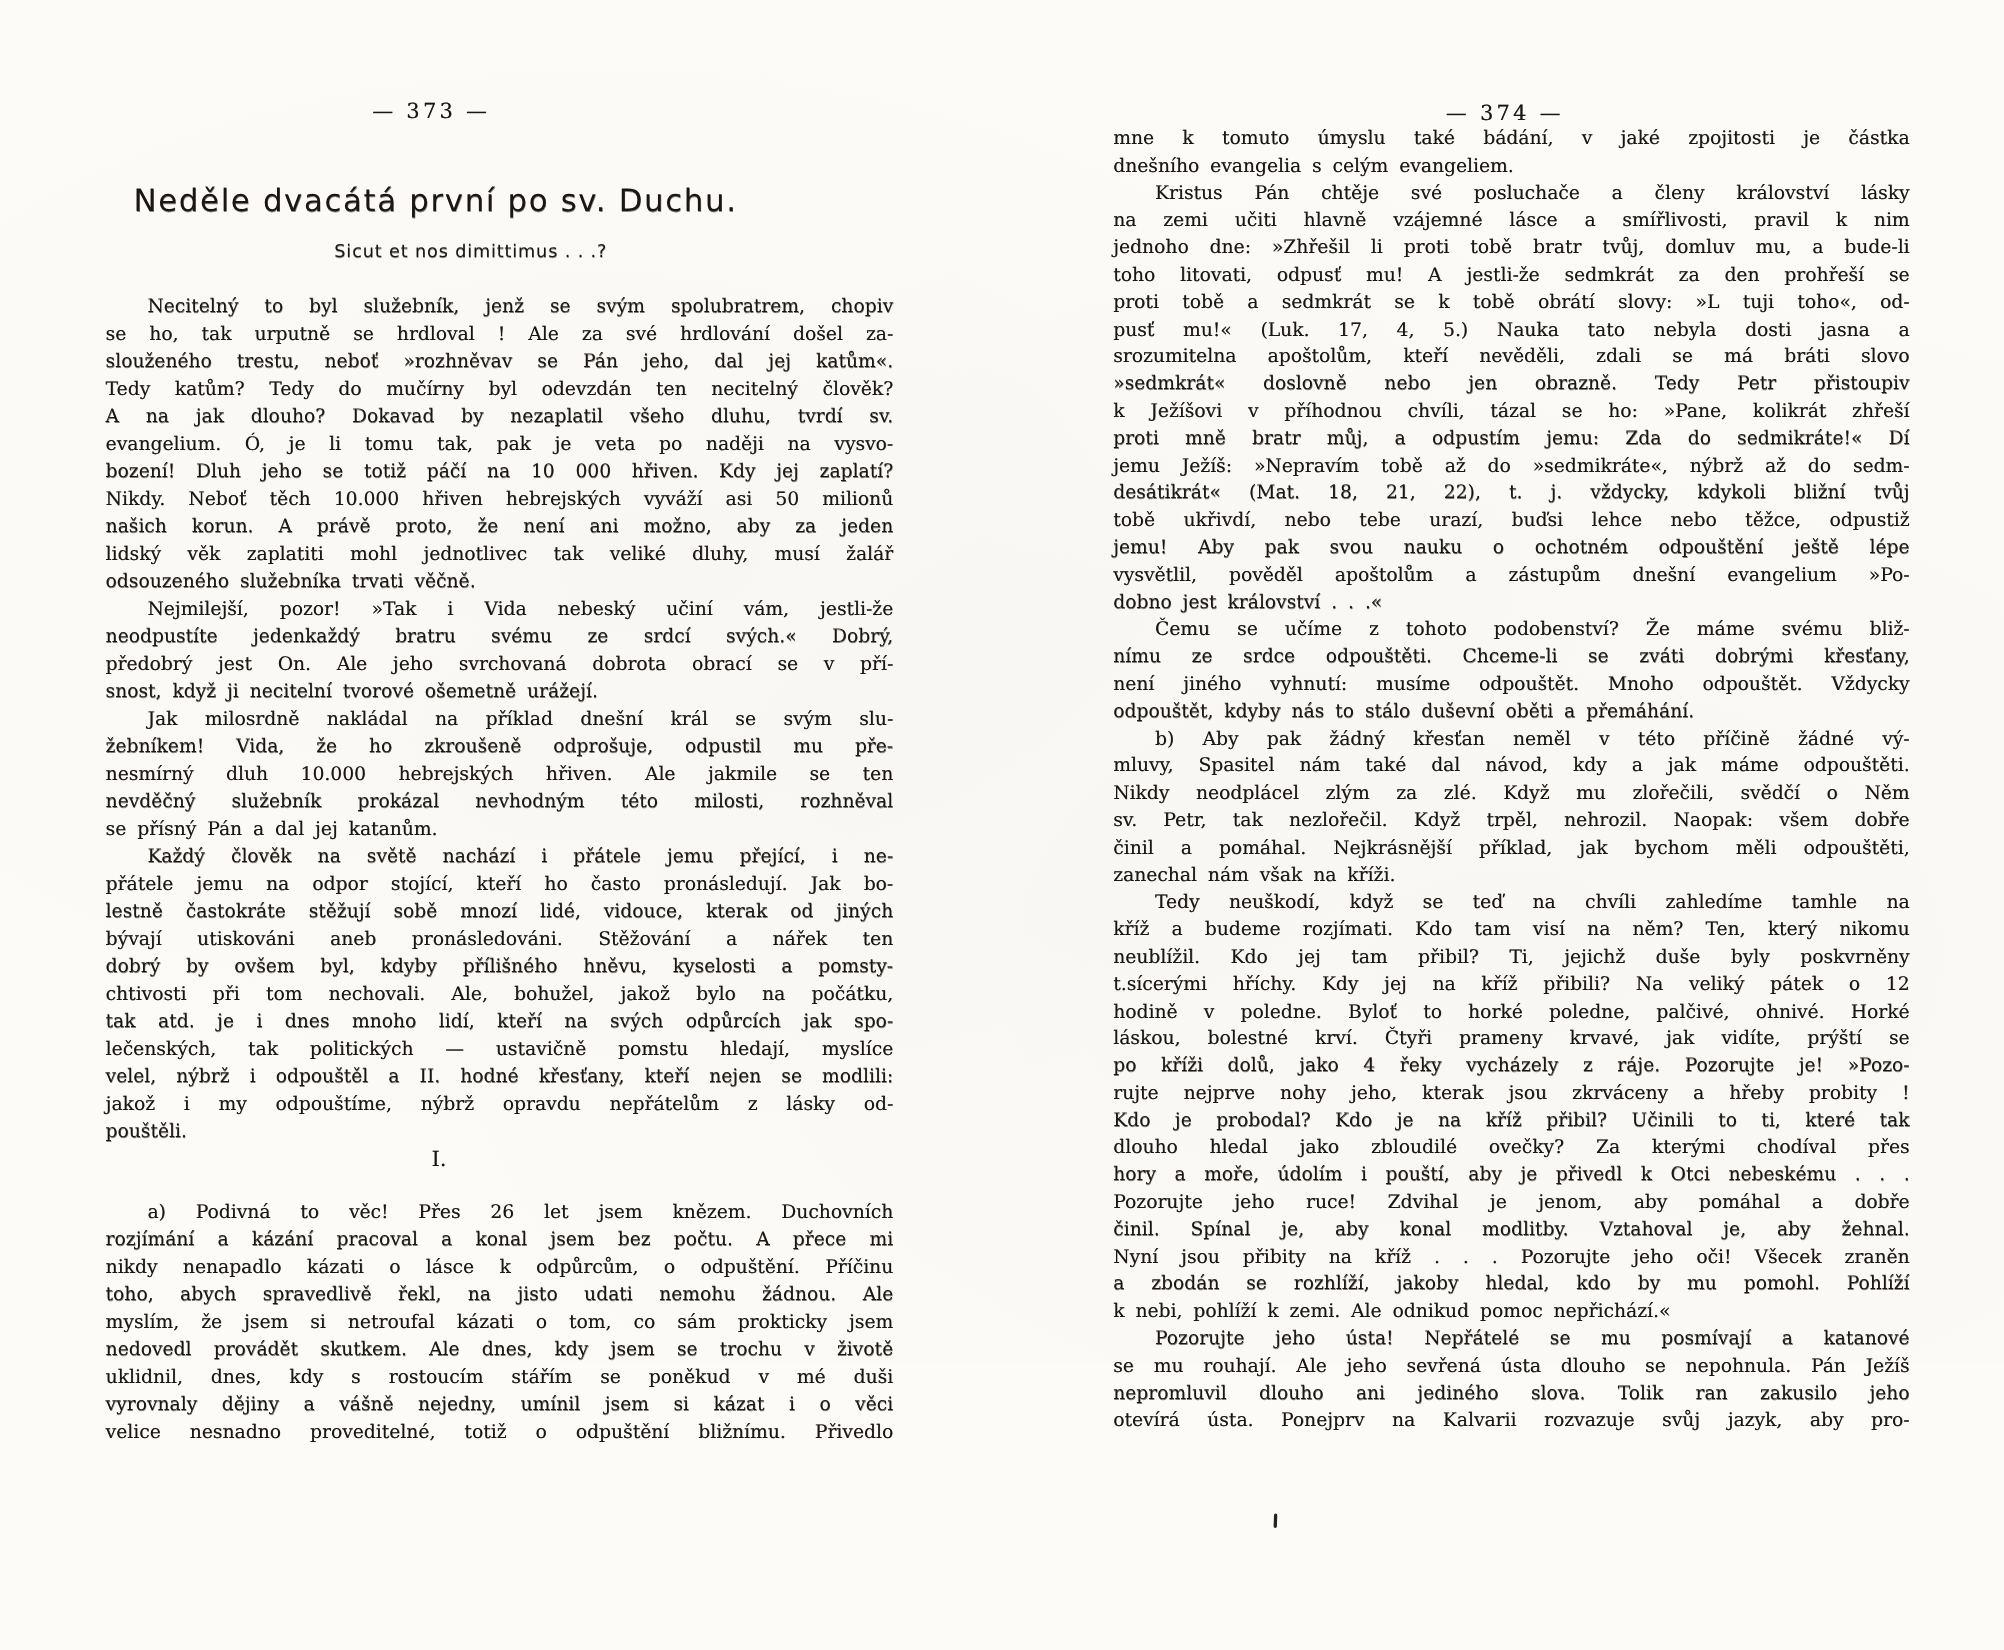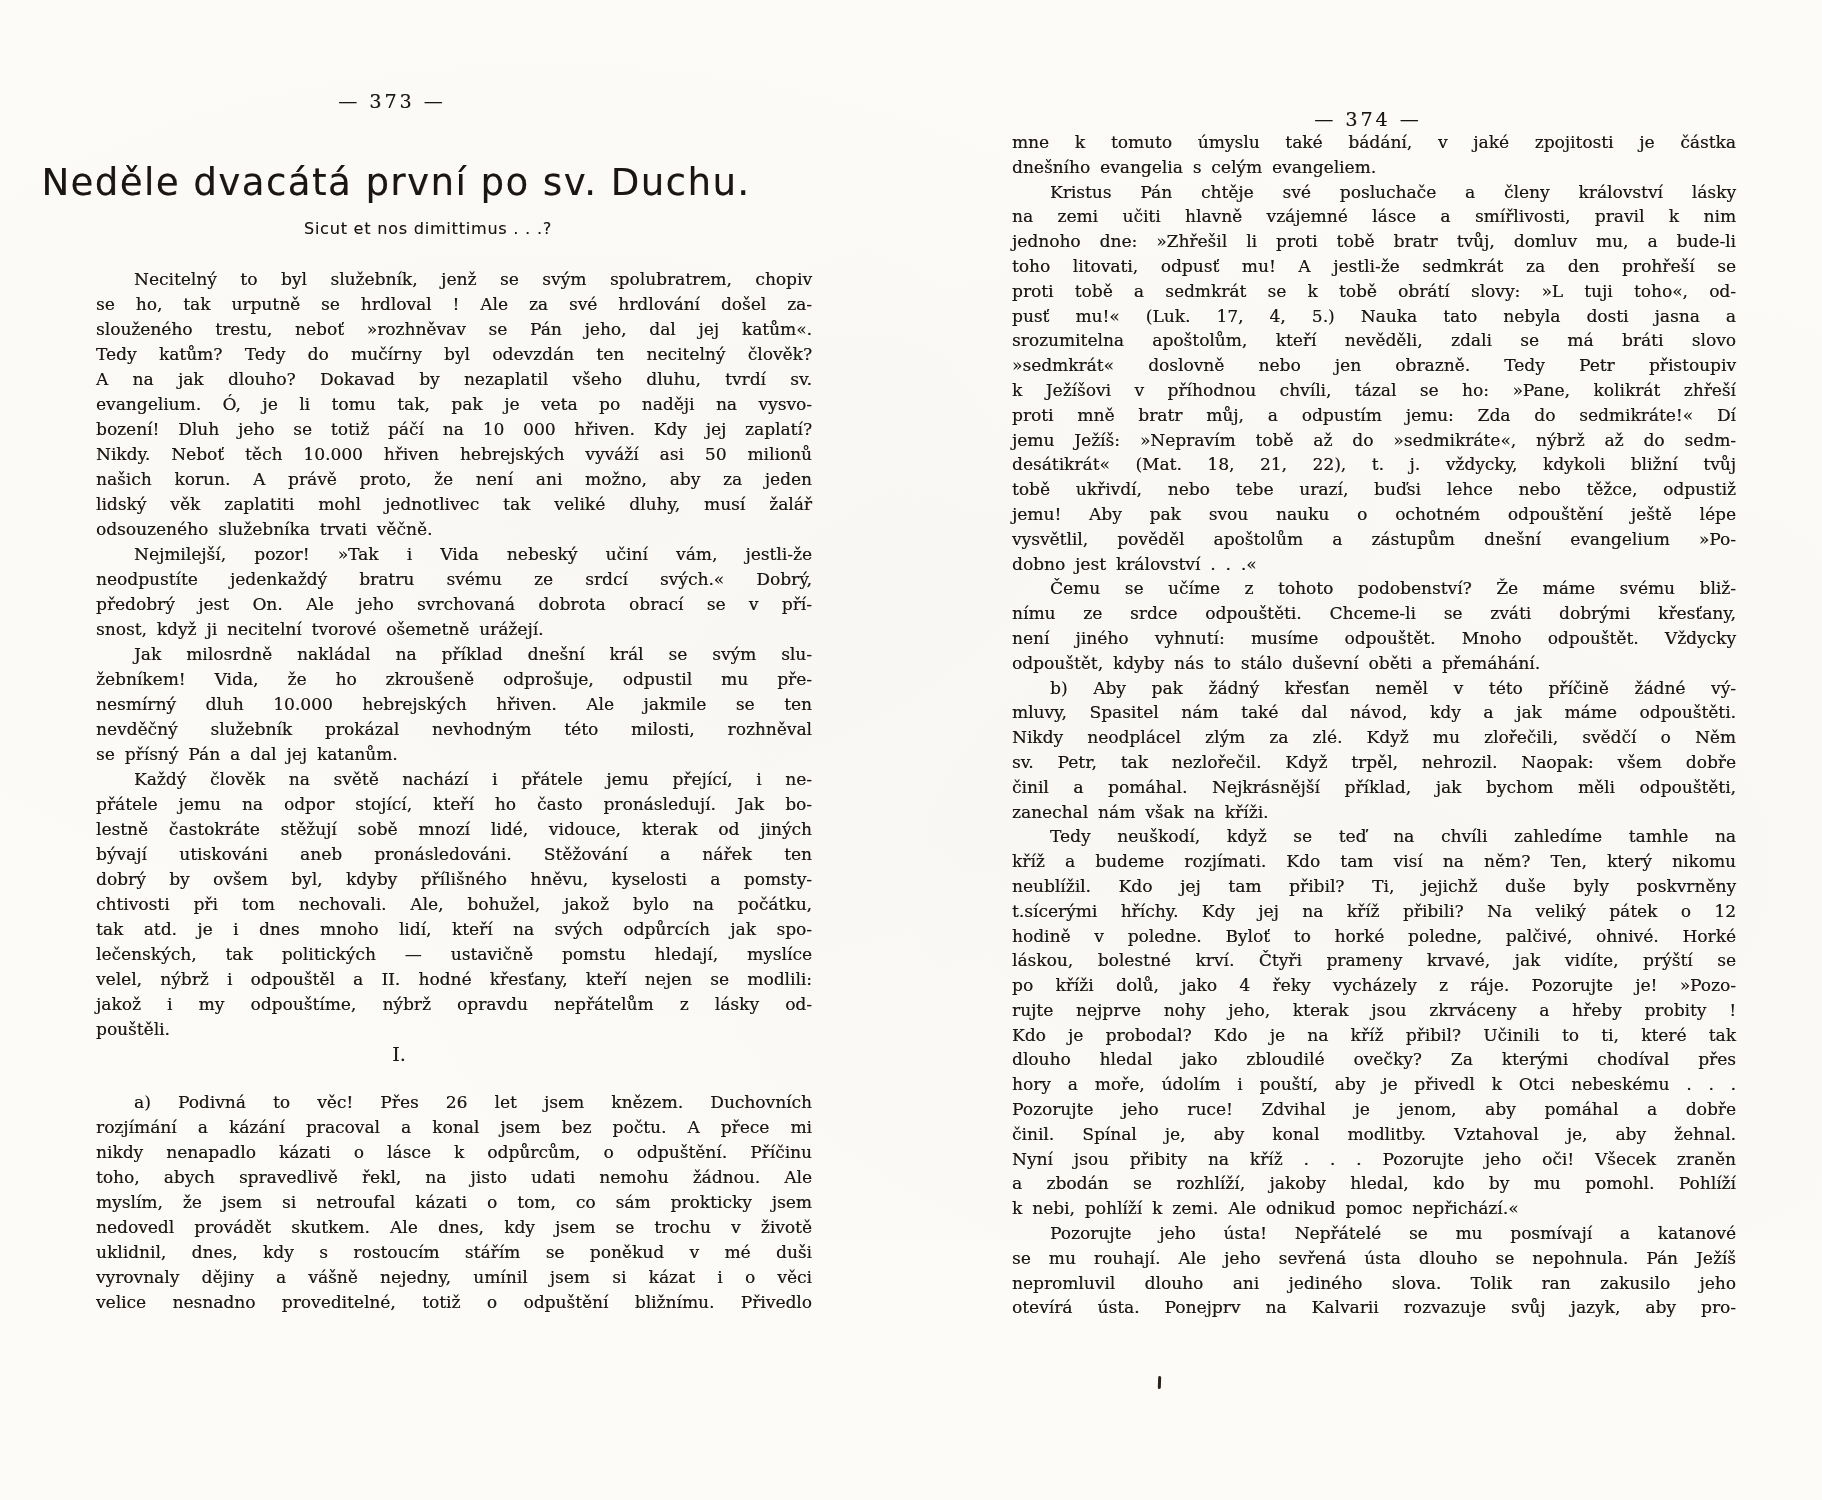--- a/index.html
+++ b/index.html
@@ -12,38 +12,38 @@
     position: relative;
     width: 1822px; height: 1240px;
     background:
       radial-gradient(ellipse at 30% 40%, rgba(0,0,0,0.012), transparent 60%),
       radial-gradient(ellipse at 75% 70%, rgba(0,0,0,0.015), transparent 65%),
       #fcfbf7;
     color: #1b1613;
   }
   .page { position: absolute; }
   #page-left  { left: 96px;  top: 90px; width: 716px; }
-  #page-right { left: 1012px; top: 108px; width: 724px; }
+  #page-right { left: 1012px; top: 92px; width: 724px; }
 
   .page-header {
     font-family: "DejaVu Serif", "Liberation Serif", serif;
     font-size: 19px;
     line-height: 22px;
     letter-spacing: 3px;
     text-align: center;
     text-shadow: 0.3px 0.3px 0.3px rgba(30,22,15,0.55);
   }
   #page-left .page-header { transform: translateX(-62px); }
   #page-right .page-header { transform: translateX(-6px); }
 
   .title {
     margin: 52px 0 0 0;
     font-family: "DejaVu Sans", "Liberation Sans", sans-serif;
     font-weight: 400;
-    font-size: 37px;
+    font-size: 28px;
     line-height: 38px;
     letter-spacing: 1.5px;
     text-align: center;
     transform: translateX(-58px);
     text-shadow: 0.3px 0.3px 0.3px rgba(30,22,15,0.5);
   }
   .subtitle {
     margin-top: 14px;
     font-family: "DejaVu Sans", "Liberation Sans", sans-serif;
     font-size: 16px;

